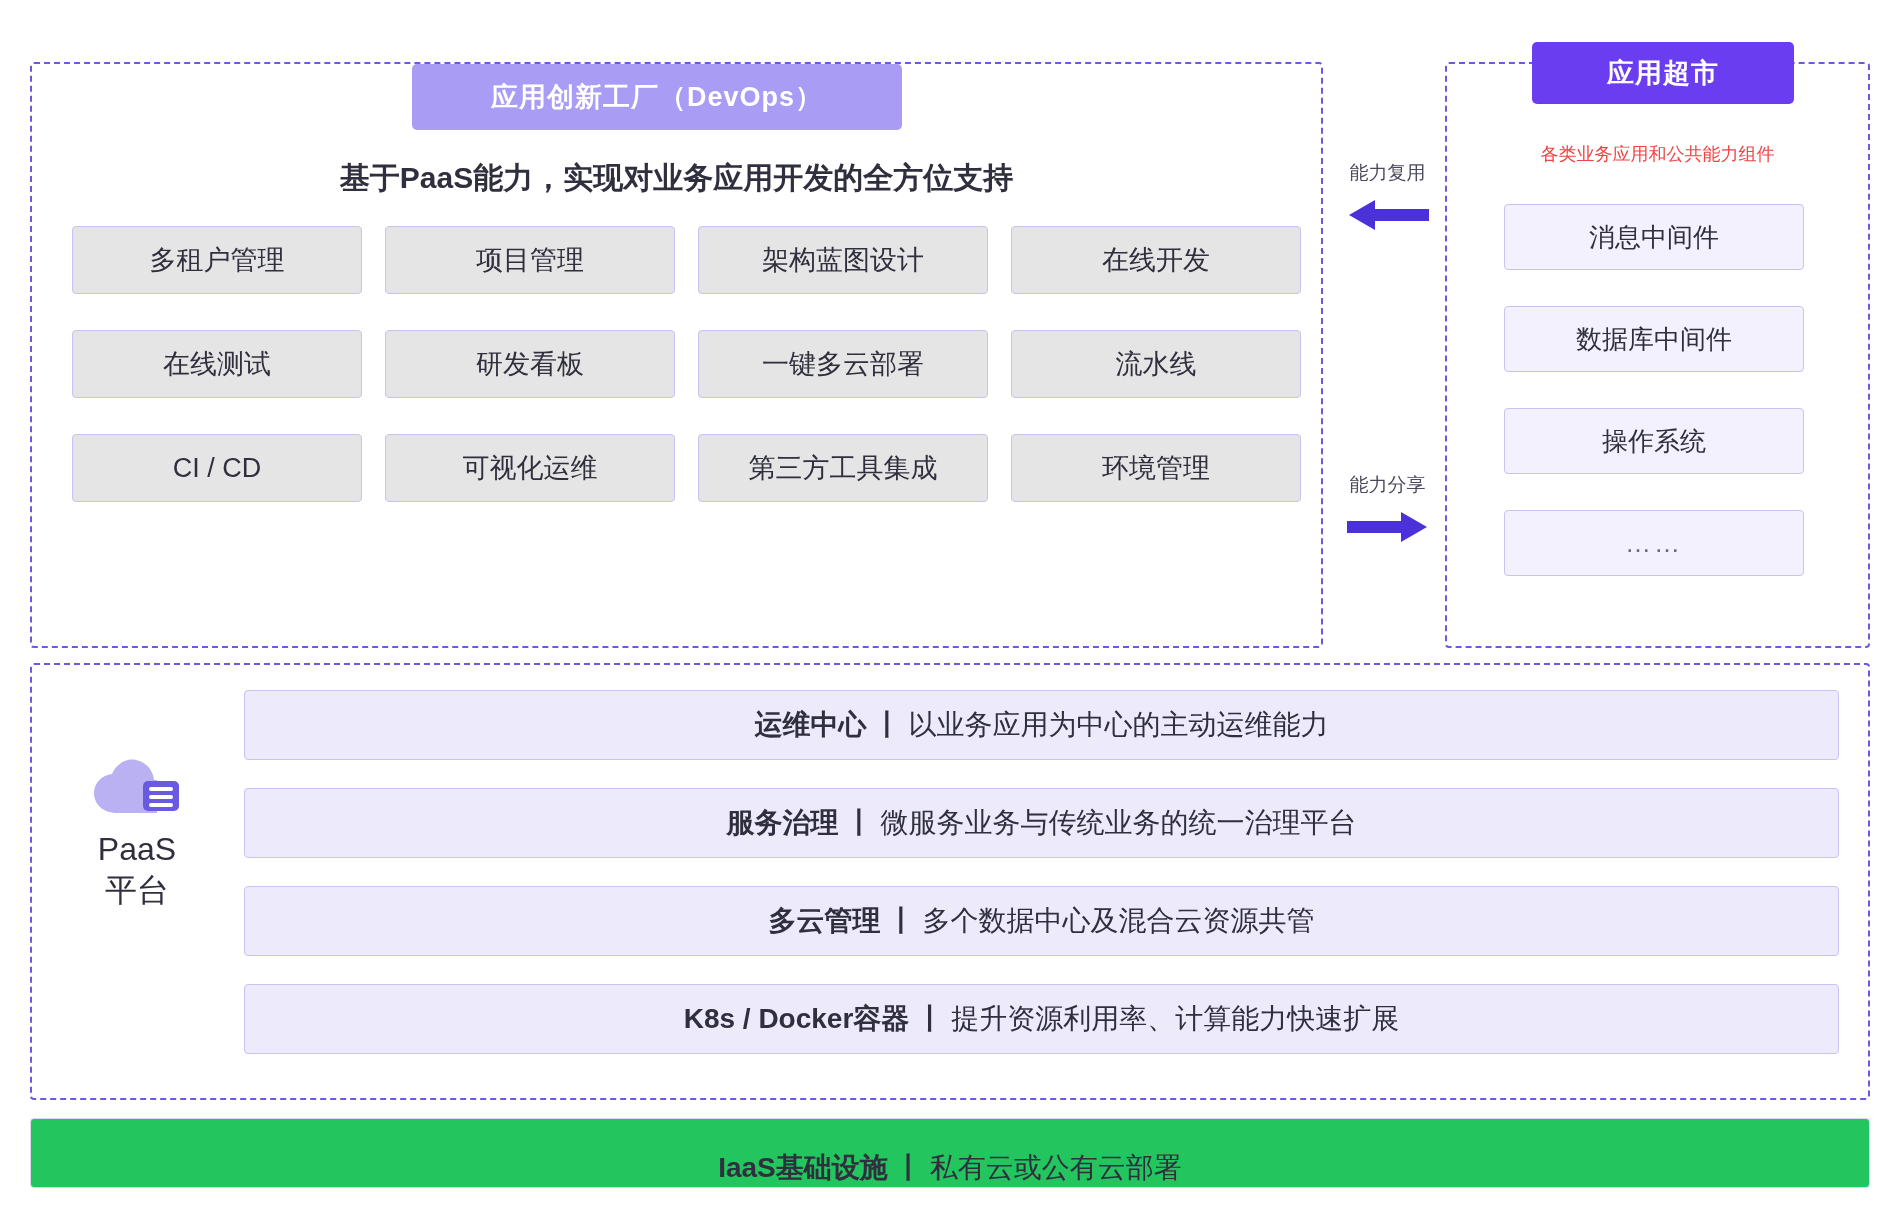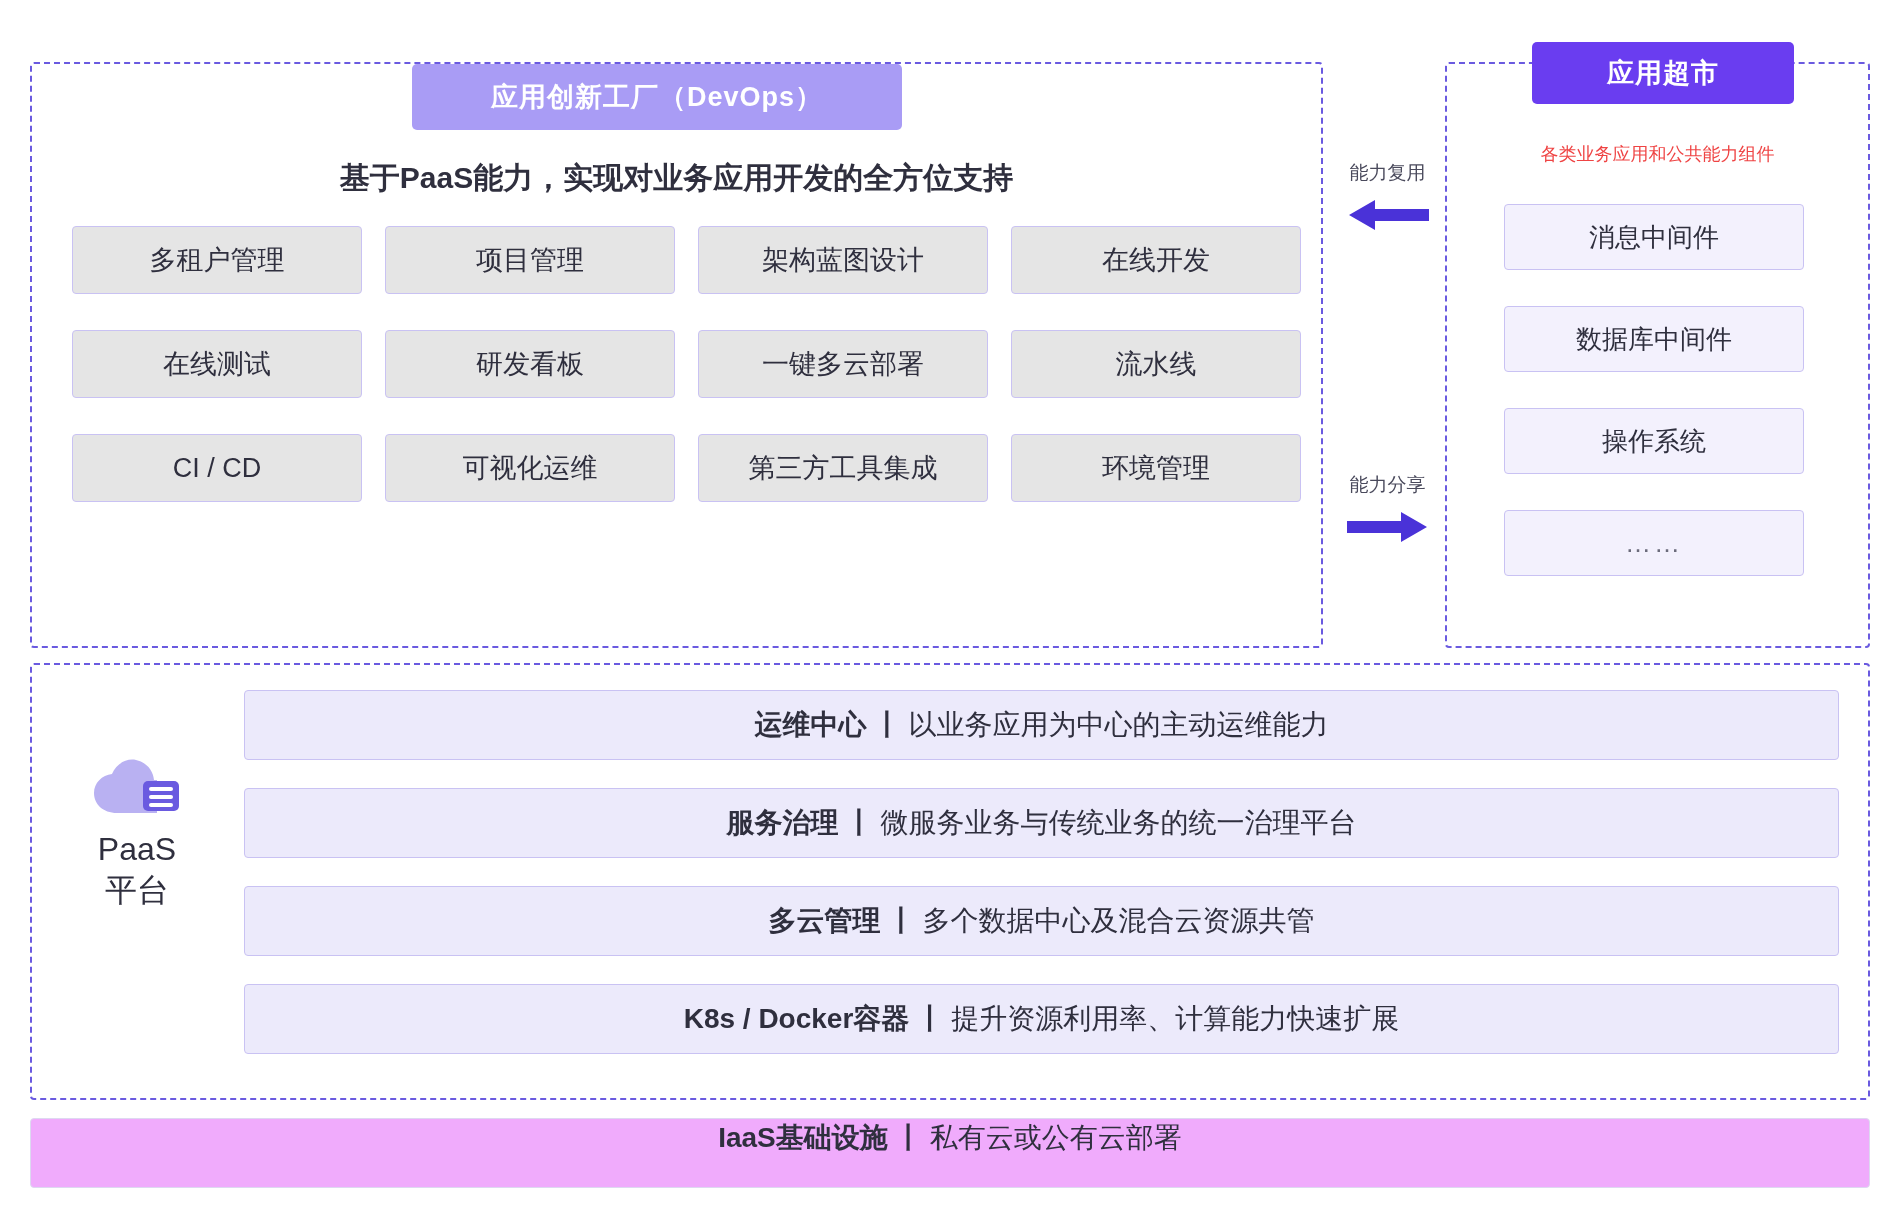--- a/index.html
+++ b/index.html
@@ -216,25 +216,25 @@
   .paas-row b { font-weight: bold; }
   .sep { color: #2f2f3e; padding: 0 7px; font-weight: bold; }
 
   
   .iaas-bar {
     position: absolute;
     left: 30px;
     top: 1118px;
     width: 1840px;
     height: 70px;
-    background: #f0abfc;
+    background: #22c55e;
     border: 1px solid #ddd9f0;
     border-radius: 4px;
     display: flex;
-    align-items: flex-start;
+    align-items: flex-end;
     justify-content: center;
     font-size: 28px;
     color: #2f2f3e;
     box-sizing: border-box;
   }
 </style>
 </head>
 <body>
 
 <div class="stage">

